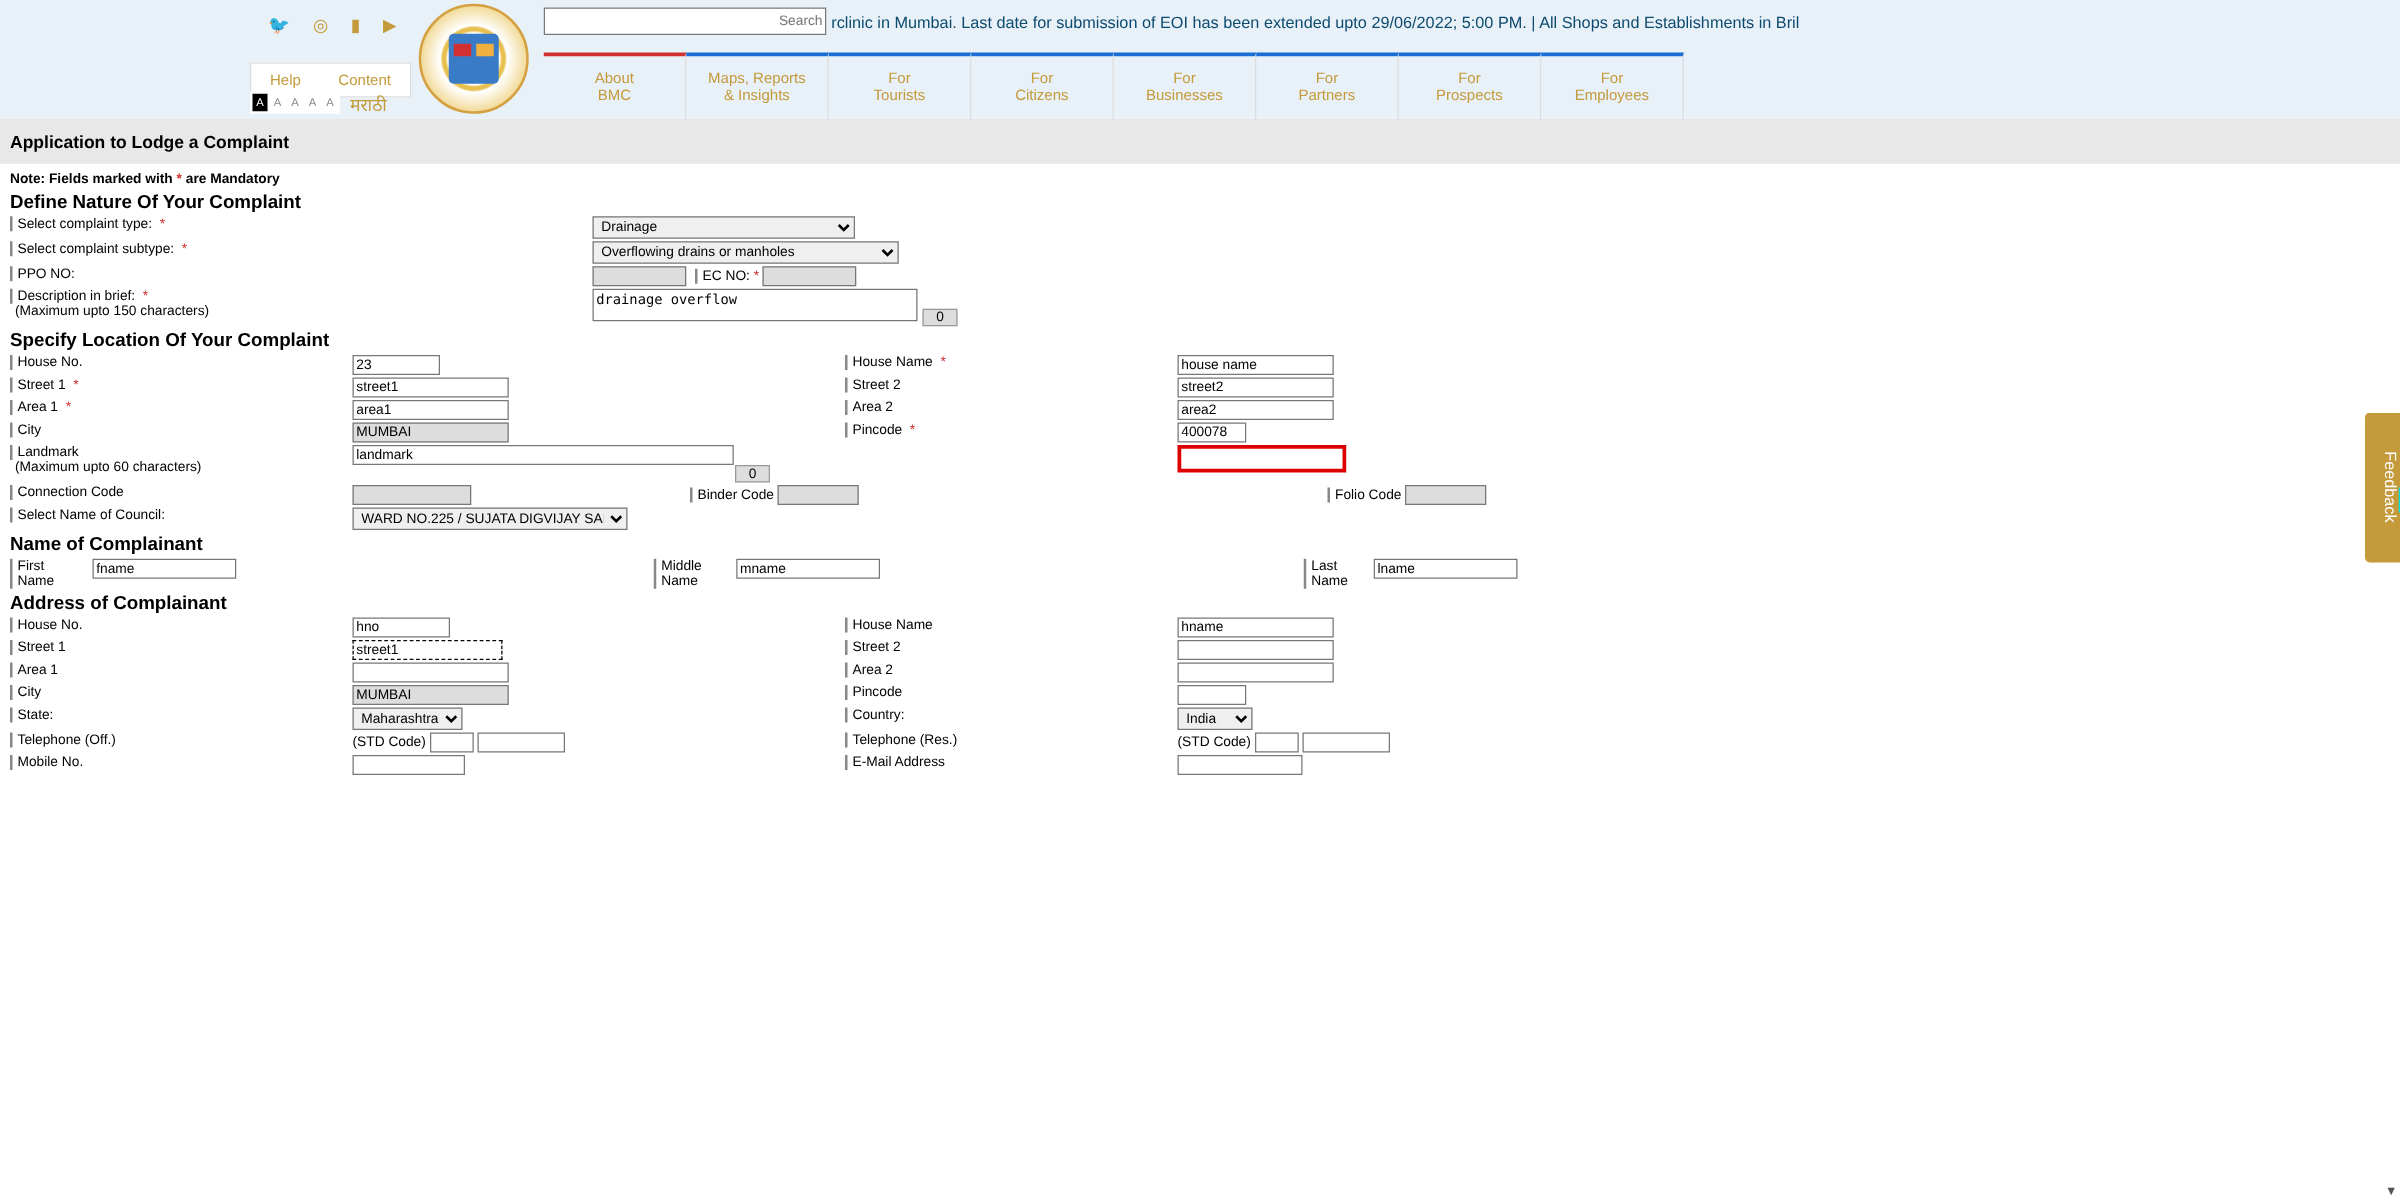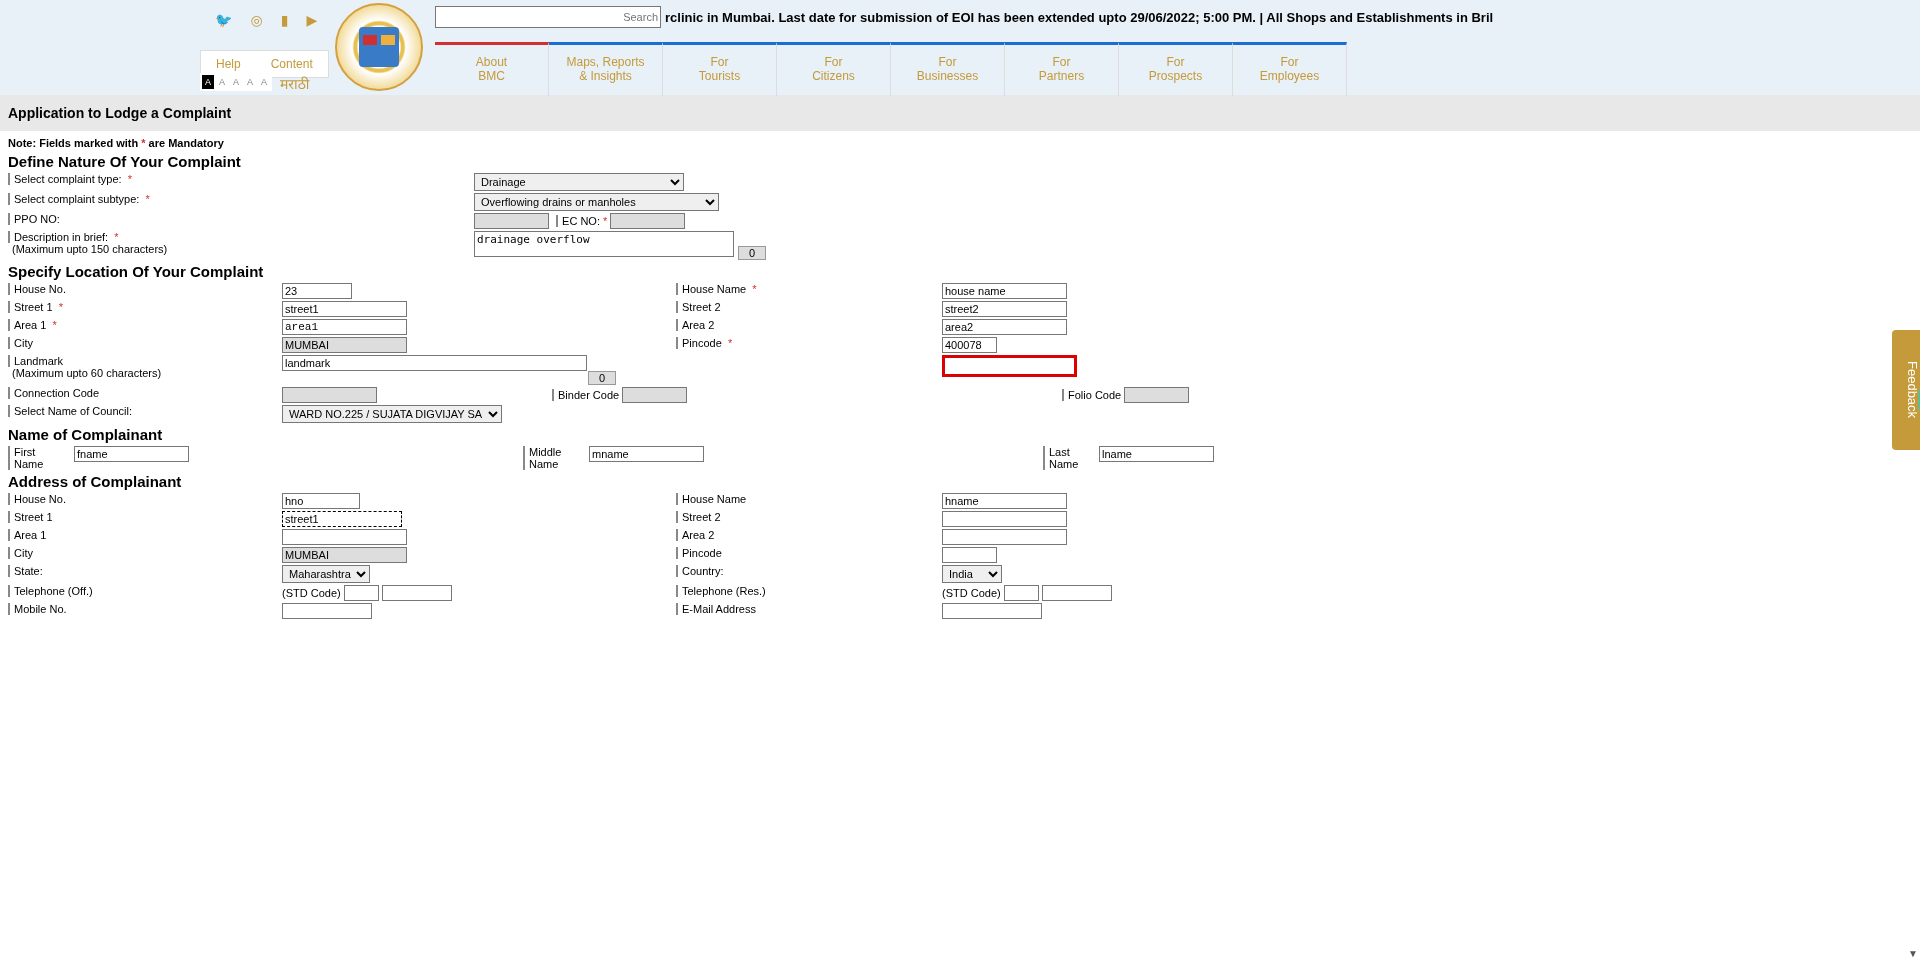--- a/index.html
+++ b/index.html
@@ -5,21 +5,21 @@
 * { margin: 0; padding: 0; box-sizing: border-box; }
 body { font-family: Arial, sans-serif; font-size: 11px; background: #fff; }
 .header-top { background: #e8f0f8; padding: 5px 0 0 0; position: relative; height: 95px; }
 .social-icons { position: absolute; left: 215px; top: 12px; display: flex; gap: 18px; }
 .social-icons span { color: #c49a3a; font-size: 14px; cursor: pointer; }
 .logo { position: absolute; left: 335px; top: 3px; width: 88px; height: 88px; border-radius: 50%; background: radial-gradient(circle, #fff 0%, #fff 35%, #e8c050 38%, #e8c050 42%, #fff 45%, #e8c050 90%, #fff 100%); border: 2px solid #d4a040; display: flex; align-items: center; justify-content: center; }
 .logo-inner { width: 40px; height: 40px; background: #3a7bc8; border-radius: 4px; position: relative; }
 .logo-inner::before { content: ''; position: absolute; top: 8px; left: 4px; width: 14px; height: 10px; background: #d03030; }
 .logo-inner::after { content: ''; position: absolute; top: 8px; right: 4px; width: 14px; height: 10px; background: #f0b040; }
 .search-box { position: absolute; left: 435px; top: 6px; width: 226px; height: 22px; border: 1px solid #c49a3a; text-align: right; font-size: 12px; color: #888; padding: 2px; }
-.marquee { position: absolute; left: 665px; top: 10px; right: 10px; height: 20px; overflow: hidden; color: #000000; font-size: 13px; white-space: nowrap; font-weight: bold; }
+.marquee { position: absolute; left: 665px; top: 10px; right: 10px; height: 20px; overflow: hidden; color: #0c4a6e; font-size: 13px; white-space: nowrap; }
 .help-content { position: absolute; left: 200px; top: 50px; display: flex; background: #fff; border: 1px solid #ddd; }
 .help-content a { padding: 6px 15px; color: #c49a3a; font-size: 12px; text-decoration: none; cursor: pointer; }
 .helper-row { position: absolute; left: 200px; top: 73px; display: flex; gap: 2px; background: #fff; padding: 2px; }
 .helper-row span { font-size: 9px; color: #888; padding: 2px 3px; }
 .helper-row .active { background: #000; color: #fff; }
 .marathi { position: absolute; left: 280px; top: 74px; color: #c49a3a; font-size: 14px; }
 .nav-bar { position: absolute; left: 435px; top: 42px; display: flex; height: 54px; }
 .nav-bar > div:first-child { border-top: 3px solid #d03030; text-align: center; }
 .nav-item { width: 114px; border-right: 1px solid #ddd; text-align: center; padding: 10px 5px; color: #c49a3a; font-size: 12px; cursor: pointer; border-top: 3px solid #1a6dd4; }
 .page-title { background: #e8e8e8; padding: 10px 8px; font-size: 14px; font-weight: bold; color: #000; }
@@ -138,21 +138,21 @@
   <td><input type="text" style="width: 125px;" value="house name"></td>
 </tr>
 <tr>
   <td><span class="lbl">Street 1</span>&nbsp;&nbsp;<span class="req">*</span></td>
   <td><input type="text" style="width: 125px;" value="street1"></td>
   <td><span class="lbl">Street 2</span></td>
   <td><input type="text" style="width: 125px;" value="street2"></td>
 </tr>
 <tr>
   <td><span class="lbl">Area 1</span>&nbsp;&nbsp;<span class="req">*</span></td>
-  <td><input type="text" style="width: 125px; font-family: Liberation Mono, monospace;" value="area1"></td>
+  <td><input type="text" style="width: 125px;" value="area1"></td>
   <td><span class="lbl">Area 2</span></td>
   <td><input type="text" style="width: 125px;" value="area2"></td>
 </tr>
 <tr>
   <td><span class="lbl">City</span></td>
   <td><input type="text" class="readonly" readonly="" style="width: 125px;" value="MUMBAI"></td>
   <td><span class="lbl">Pincode</span>&nbsp;&nbsp;<span class="req">*</span></td>
   <td><input type="text" style="width: 55px;" value="400078"></td>
 </tr>
 <tr>

